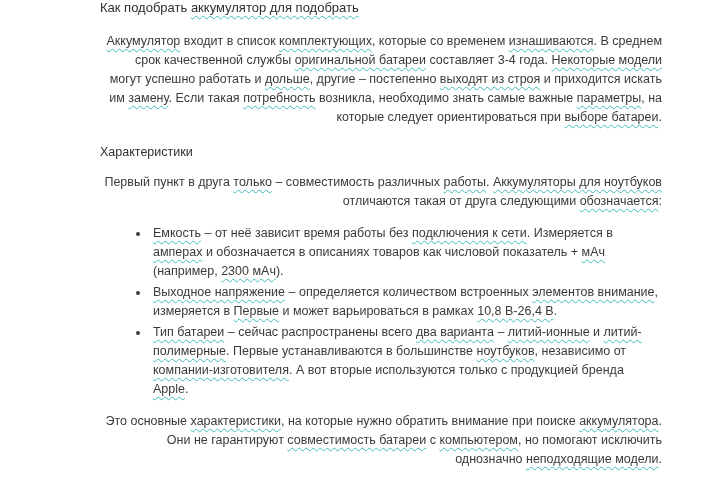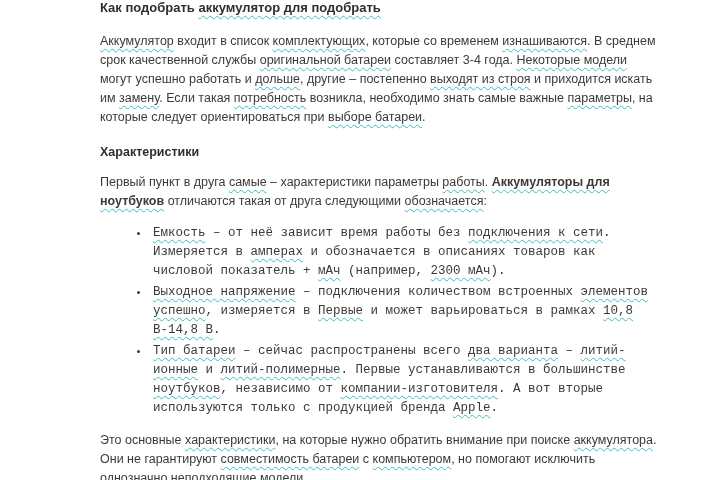--- a/index.html
+++ b/index.html
@@ -36,51 +36,51 @@
   }
   .doc h2 {
     font-size: 12.5px;
     line-height: 19px;
     font-weight: bold;
     margin: 16px 0 11px 0;
     color: #2f2f2f;
   }
   .doc p {
     margin: 4px 0 13px 0;
+    text-align: right;
   }
   .doc ul {
     margin: 0 0 13px 0;
     padding-left: 50px;
-    font-family: Liberation Mono, monospace;
   }
   .doc li {
     margin: 0 0 2px 0;
     padding-left: 3px;
   }
   .bold {
-    font-weight: bold;
+    font-weight: normal;
   }
   .editor-mark {
     text-decoration: underline;
     text-decoration-style: wavy;
     text-decoration-color: #3fbdc0;
     text-decoration-thickness: 1px;
     text-underline-offset: 2.5px;
     text-decoration-skip-ink: none;
   }
 </style>
 </head>
 <body>
 
 <div class="page">
   <main class="doc" id="doc">
       <h1><span class="bold">Как подобрать </span><span class="bold editor-mark">аккумулятор для подобрать</span></h1>
       <p><span class="editor-mark">Аккумулятор</span><span> входит в список </span><span class="editor-mark">комплектующих</span><span>, которые со временем </span><span class="editor-mark">изнашиваются</span><span>. В среднем срок качественной службы </span><span class="editor-mark">оригинальной батареи</span><span> составляет 3-4 года. </span><span class="editor-mark">Некоторые модели</span><span> могут успешно работать и </span><span class="editor-mark">дольше</span><span>, другие – постепенно </span><span class="editor-mark">выходят из строя</span><span> и приходится искать им </span><span class="editor-mark">замену</span><span>. Если такая </span><span class="editor-mark">потребность</span><span> возникла, необходимо знать самые важные </span><span class="editor-mark">параметры</span><span>, на которые следует ориентироваться при </span><span class="editor-mark">выборе батареи</span><span>.</span></p>
       <h2><span class="bold">Характеристики</span></h2>
-      <p><span>Первый пункт в друга </span><span class="editor-mark">самые</span><span> – характеристики параметры </span><span class="editor-mark">работы</span><span>. </span><span class="bold editor-mark">Аккумуляторы для ноутбуков</span><span> отличаются такая от друга следующими </span><span class="editor-mark">обозначается</span><span>:</span></p>
+      <p><span>Первый пункт в друга </span><span class="editor-mark">только</span><span> – совместимость различных </span><span class="editor-mark">работы</span><span>. </span><span class="bold editor-mark">Аккумуляторы для ноутбуков</span><span> отличаются такая от друга следующими </span><span class="editor-mark">обозначается</span><span>:</span></p>
       <ul>
         <li><span class="editor-mark">Емкость</span><span> – от неё зависит время работы без </span><span class="editor-mark">подключения к сети</span><span>. Измеряется в </span><span class="editor-mark">амперах</span><span> и обозначается в описаниях товаров как числовой показатель + </span><span class="editor-mark">мАч</span><span> (например, </span><span class="editor-mark">2300 мАч</span><span>).</span></li>
-        <li><span class="editor-mark">Выходное напряжение</span><span> – подключения количеством встроенных </span><span class="editor-mark">элементов успешно</span><span>, измеряется в </span><span class="editor-mark">Первые</span><span> и может варьироваться в рамках </span><span class="editor-mark">10,8 В-14,8 В</span><span>.</span></li>
+        <li><span class="editor-mark">Выходное напряжение</span><span> – определяется количеством встроенных </span><span class="editor-mark">элементов внимание</span><span>, измеряется в </span><span class="editor-mark">Первые</span><span> и может варьироваться в рамках </span><span class="editor-mark">10,8 В-26,4 В</span><span>.</span></li>
         <li><span class="editor-mark">Тип батареи</span><span> – сейчас распространены всего </span><span class="editor-mark">два варианта</span><span> – </span><span class="editor-mark">литий-ионные</span><span> и </span><span class="editor-mark">литий-полимерные</span><span>. Первые устанавливаются в большинстве </span><span class="editor-mark">ноутбуков</span><span>, независимо от </span><span class="editor-mark">компании-изготовителя</span><span>. А вот вторые используются только с продукцией бренда </span><span class="editor-mark">Apple</span><span>.</span></li>
       </ul>
       <p><span>Это основные </span><span class="editor-mark">характеристики</span><span>, на которые нужно обратить внимание при поиске </span><span class="editor-mark">аккумулятора</span><span>. Они не гарантируют </span><span class="editor-mark">совместимость батареи</span><span> с </span><span class="editor-mark">компьютером</span><span>, но помогают исключить однозначно </span><span class="editor-mark">неподходящие модели</span><span>.</span></p>
     </main>
 </div>
 
 </body></html>

